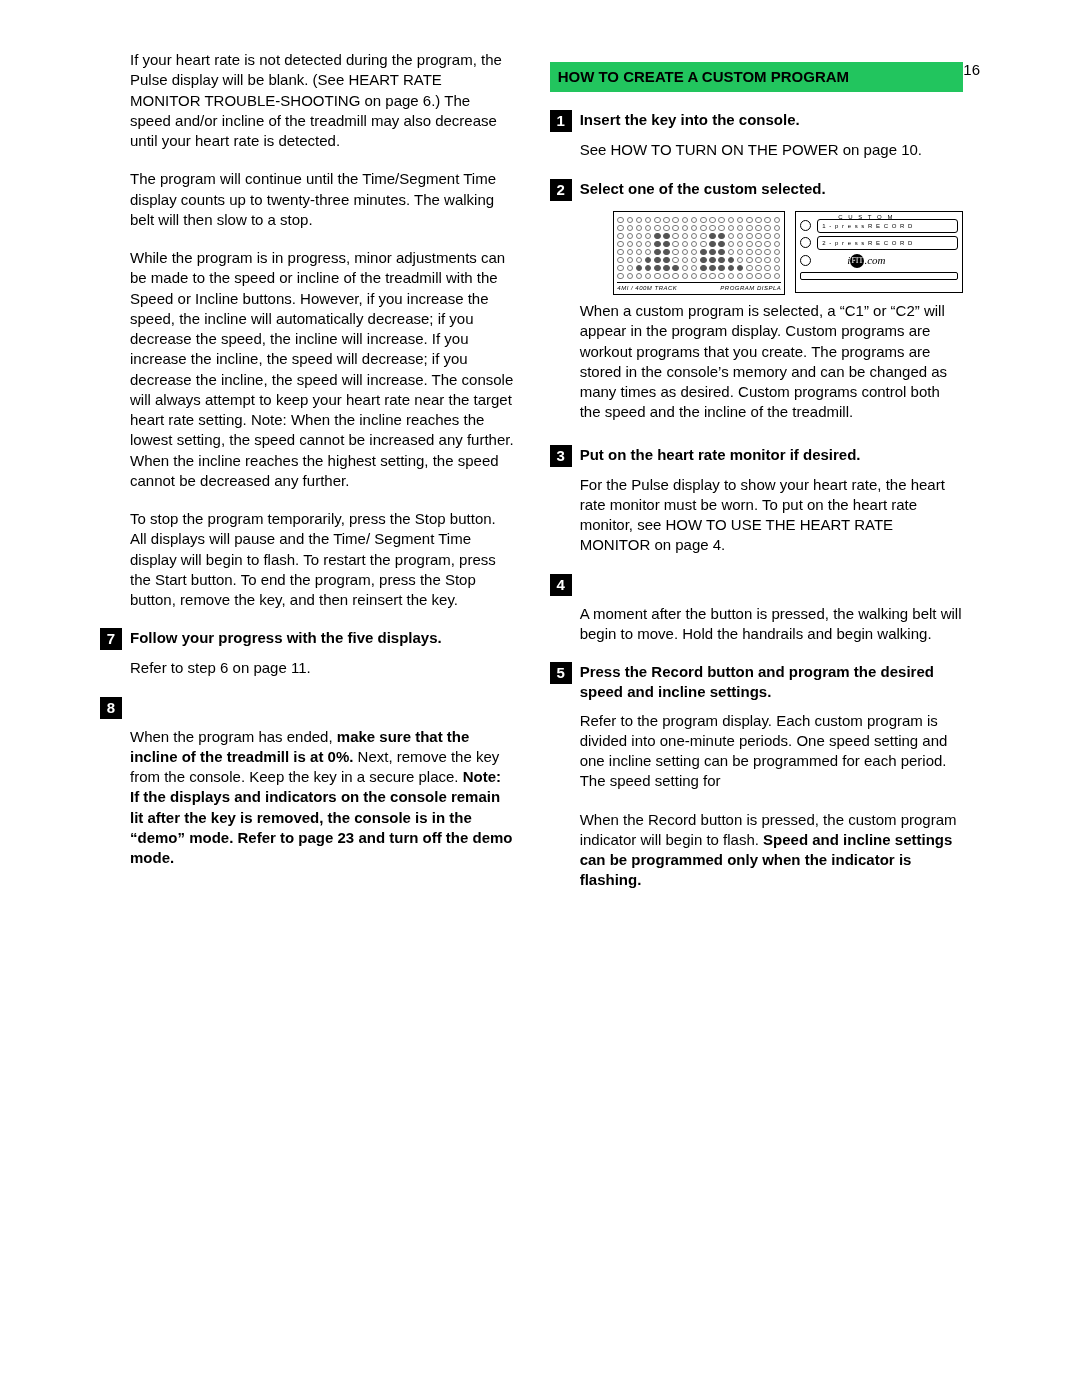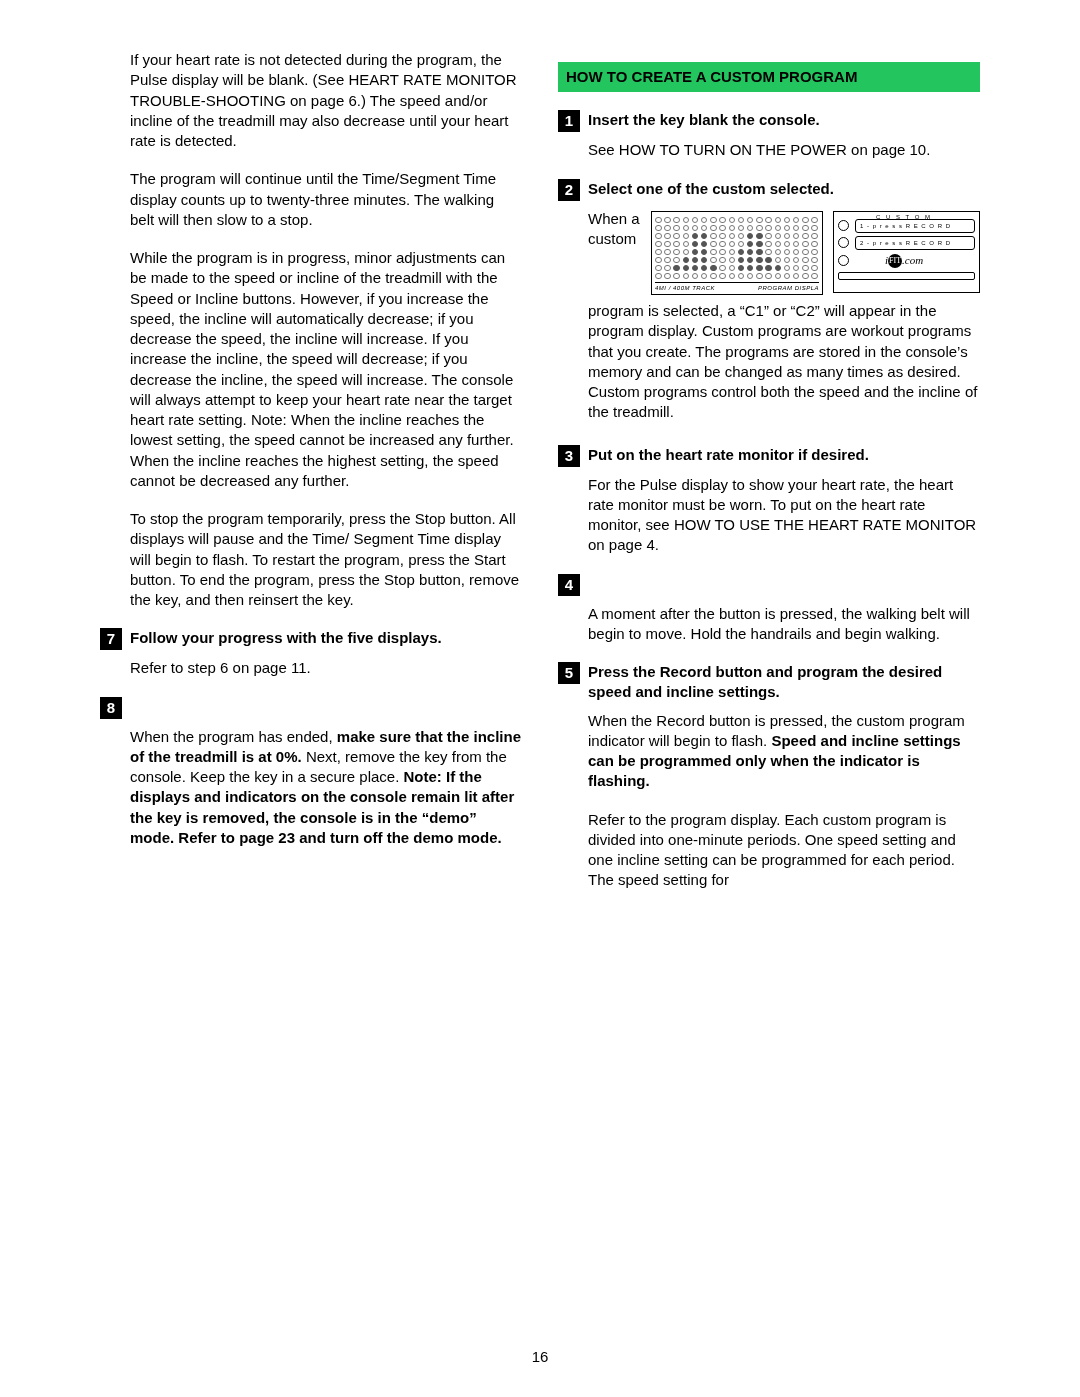--- a/index.html
+++ b/index.html
@@ -10,21 +10,21 @@
     font-size: 15px;
     line-height: 1.35;
     color: #000;
   }
   .page {
     width: 1080px;
     height: 1397px;
     padding: 50px 100px 30px 100px;
     box-sizing: border-box;
     display: flex;
-    flex-direction: column;
+    flex-direction: row;
   }
   .cols {
     display: flex;
     gap: 36px;
     flex: 1;
   }
   .col {
     flex: 1;
     min-width: 0;
   }
@@ -72,21 +72,21 @@
   }
   
   .fig {
     border: 1.5px solid #000;
     float: right;
     margin: 2px 0 6px 10px;
     box-sizing: border-box;
     background: #fff;
   }
   .fig1 {
-    width: 147px;
+    width: 168px;
     height: 82px;
     padding: 4px 4px 2px 4px;
     position: relative;
   }
   .slot-row {
     display: flex;
     align-items: center;
     margin: 3px 0;
   }
   .nub {
@@ -182,21 +182,21 @@
       <p class="indent">
         <span>When the program has ended, </span><span class="bold">make sure that the incline of the treadmill is at 0%. </span><span>Next, remove the key from the console. Keep the key in a secure place. </span><span class="bold">Note: If the displays and indicators on the console remain lit after the key is removed, the console is in the “demo” mode. Refer to page 23 and turn off the demo mode.</span>
       </p>
     </div>
 
     <div class="col">
       <div class="section-bar">HOW TO CREATE A CUSTOM PROGRAM</div>
 
       <div class="step">
         <div class="num">1</div>
-        <div class="step-title">Insert the key blank the console.</div>
+        <div class="step-title">Insert the key into the console.</div>
       </div>
       <p class="indent">See HOW TO TURN ON THE POWER on page 10.</p>
 
       <div class="step">
         <div class="num">2</div>
         <div class="step-title">Select one of the custom selected.</div>
       </div>
 
       <div class="indent clearfix">
 
@@ -382,21 +382,21 @@
 
       <div class="step">
         <div class="num">4</div>
       </div>
       <p class="indent">A moment after the button is pressed, the walking belt will begin to move. Hold the handrails and begin walking.</p>
 
       <div class="step">
         <div class="num">5</div>
         <div class="step-title">Press the Record button and program the desired speed and incline settings.</div>
       </div>
+      <p class="indent">Refer to the program display. Each custom program is divided into one-minute periods. One speed setting and one incline setting can be programmed for each period. The speed setting for</p>
       <p class="indent">
         <span>When the Record button is pressed, the custom program indicator will begin to flash. </span><span class="bold">Speed and incline settings can be programmed only when the indicator is flashing.</span>
       </p>
-      <p class="indent">Refer to the program display. Each custom program is divided into one-minute periods. One speed setting and one incline setting can be programmed for each period. The speed setting for</p>
     </div>
   </div>
 
   <div class="pgnum">16</div>
 </div>
 
 </body></html>

